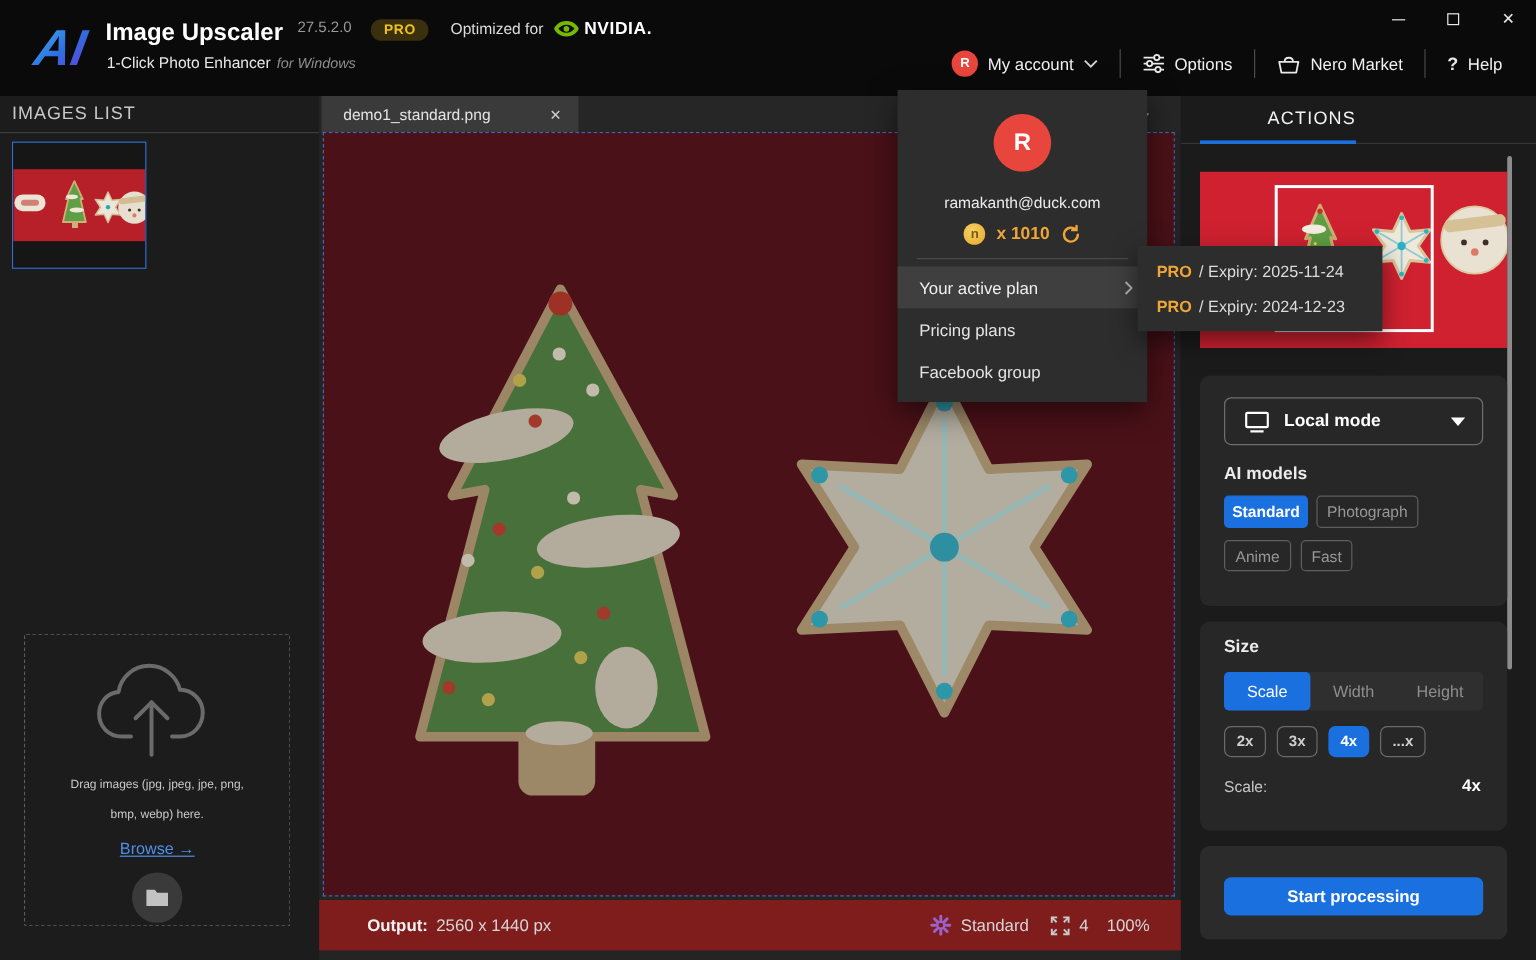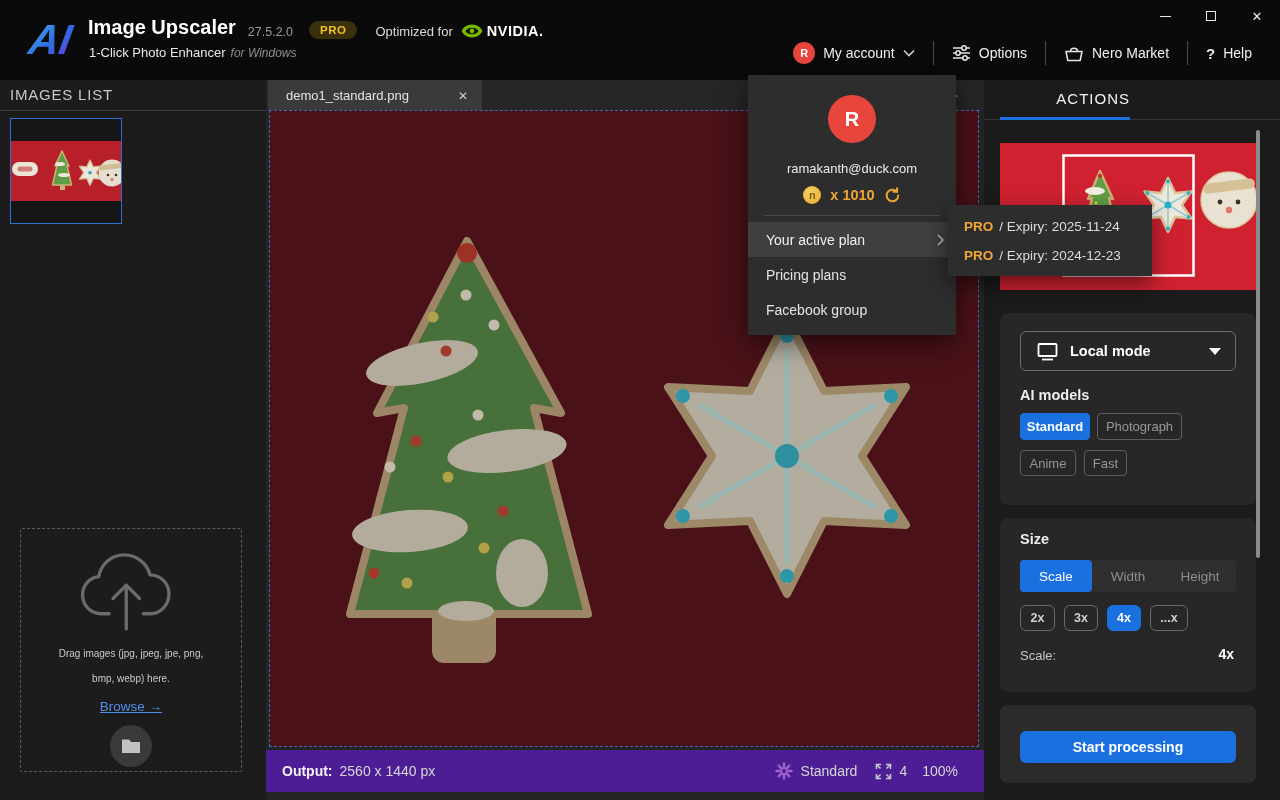--- a/index.html
+++ b/index.html
@@ -2,21 +2,21 @@
 <html><head>
 <meta charset="utf-8">
 <style>
   * { margin:0; padding:0; box-sizing:border-box; font-family:"Liberation Sans","DejaVu Sans",sans-serif; }
   html,body { width:1280px; height:800px; background:#151515; overflow:hidden; }
   #app { position:relative; width:1280px; height:800px; background:#1e1e1e; }
 
   
   #titlebar { position:absolute; left:0; top:0; width:1280px; height:80px; background:#0a0a0a; z-index:40; }
   #logo { position:absolute; left:22px; top:14px; width:56px; height:50px; }
-  .title-row { position:absolute; left:88px; top:16px; display:flex; align-items:flex-end; }
+  .title-row { position:absolute; left:88px; top:16px; display:flex; align-items:flex-start; }
   .app-title { font-size:20px; font-weight:bold; color:#fff; }
   .version { font-size:12.5px; color:#9a9a9a; margin-left:12px; }
   .pro-pill { margin-left:16px; background:#3a300e; color:#f2c21d; font-size:11.5px; font-weight:bold; padding:3px 11px; border-radius:11px; letter-spacing:.5px; }
   .optfor { margin-left:18px; font-size:13px; color:#dcdcdc; }
   .nv { display:flex; align-items:center; margin-left:8px; }
   .nv-word { font-size:14.5px; font-weight:800; color:#fff; letter-spacing:.5px; margin-left:4px; }
   .subtitle-row { position:absolute; left:89px; top:45px; font-size:13px; color:#e8e8e8; }
   .subtitle-suffix { font-style:italic; font-size:12px; color:#8f8f8f; margin-left:5px; }
   #win-controls { position:absolute; right:0; top:0; height:32px; display:flex; }
   .winbtn { width:46px; height:32px; display:flex; align-items:center; justify-content:center; color:#e8e8e8; font-size:13px; }
@@ -42,21 +42,21 @@
 
   
   #center { position:absolute; left:266px; top:80px; width:718px; height:720px; background:#242424; }
   #tabbar { position:absolute; left:0; top:0; width:718px; height:31px; background:#262626; }
   #tab { position:absolute; left:2px; top:0; width:214px; height:31px; background:#3a3a3a; display:flex; align-items:center; }
   #tab-label { font-size:13px; color:#e4e4e4; margin-left:18px; }
   #tab-close { margin-left:auto; margin-right:14px; color:#cfcfcf; font-size:12px; }
   #tab-overflow { position:absolute; left:678px; top:9px; z-index:10; }
   #canvas { position:absolute; left:269px; top:110px; width:710px; height:637px; border:1px dashed #3a6ab8; background:#4a1118; z-index:1; }
   #canvas svg { display:block; }
-  #statusbar { position:absolute; left:266px; top:750px; width:718px; height:42px; background:#4c1d95; display:flex; align-items:center; z-index:2; }
+  #statusbar { position:absolute; left:266px; top:750px; width:718px; height:42px; background:#7f1d1d; display:flex; align-items:center; z-index:2;padding-left:24px; }
   #output-label { font-size:14px; font-weight:bold; color:#f2f2f2; margin-left:16px; }
   #output-value { font-size:14px; color:#d6d6d6; margin-left:7px; }
   #status-right { margin-left:auto; margin-right:26px; display:flex; align-items:center; }
   .status-txt { font-size:14px; color:#d6d6d6; }
   #model-indicator { margin-left:8px; }
   #zoom-factor { margin-left:7px; }
   #zoom-percent { margin-left:15px; }
 
   
   #rightpanel { position:absolute; left:984px; top:80px; width:296px; height:720px; background:#1b1b1b; }

